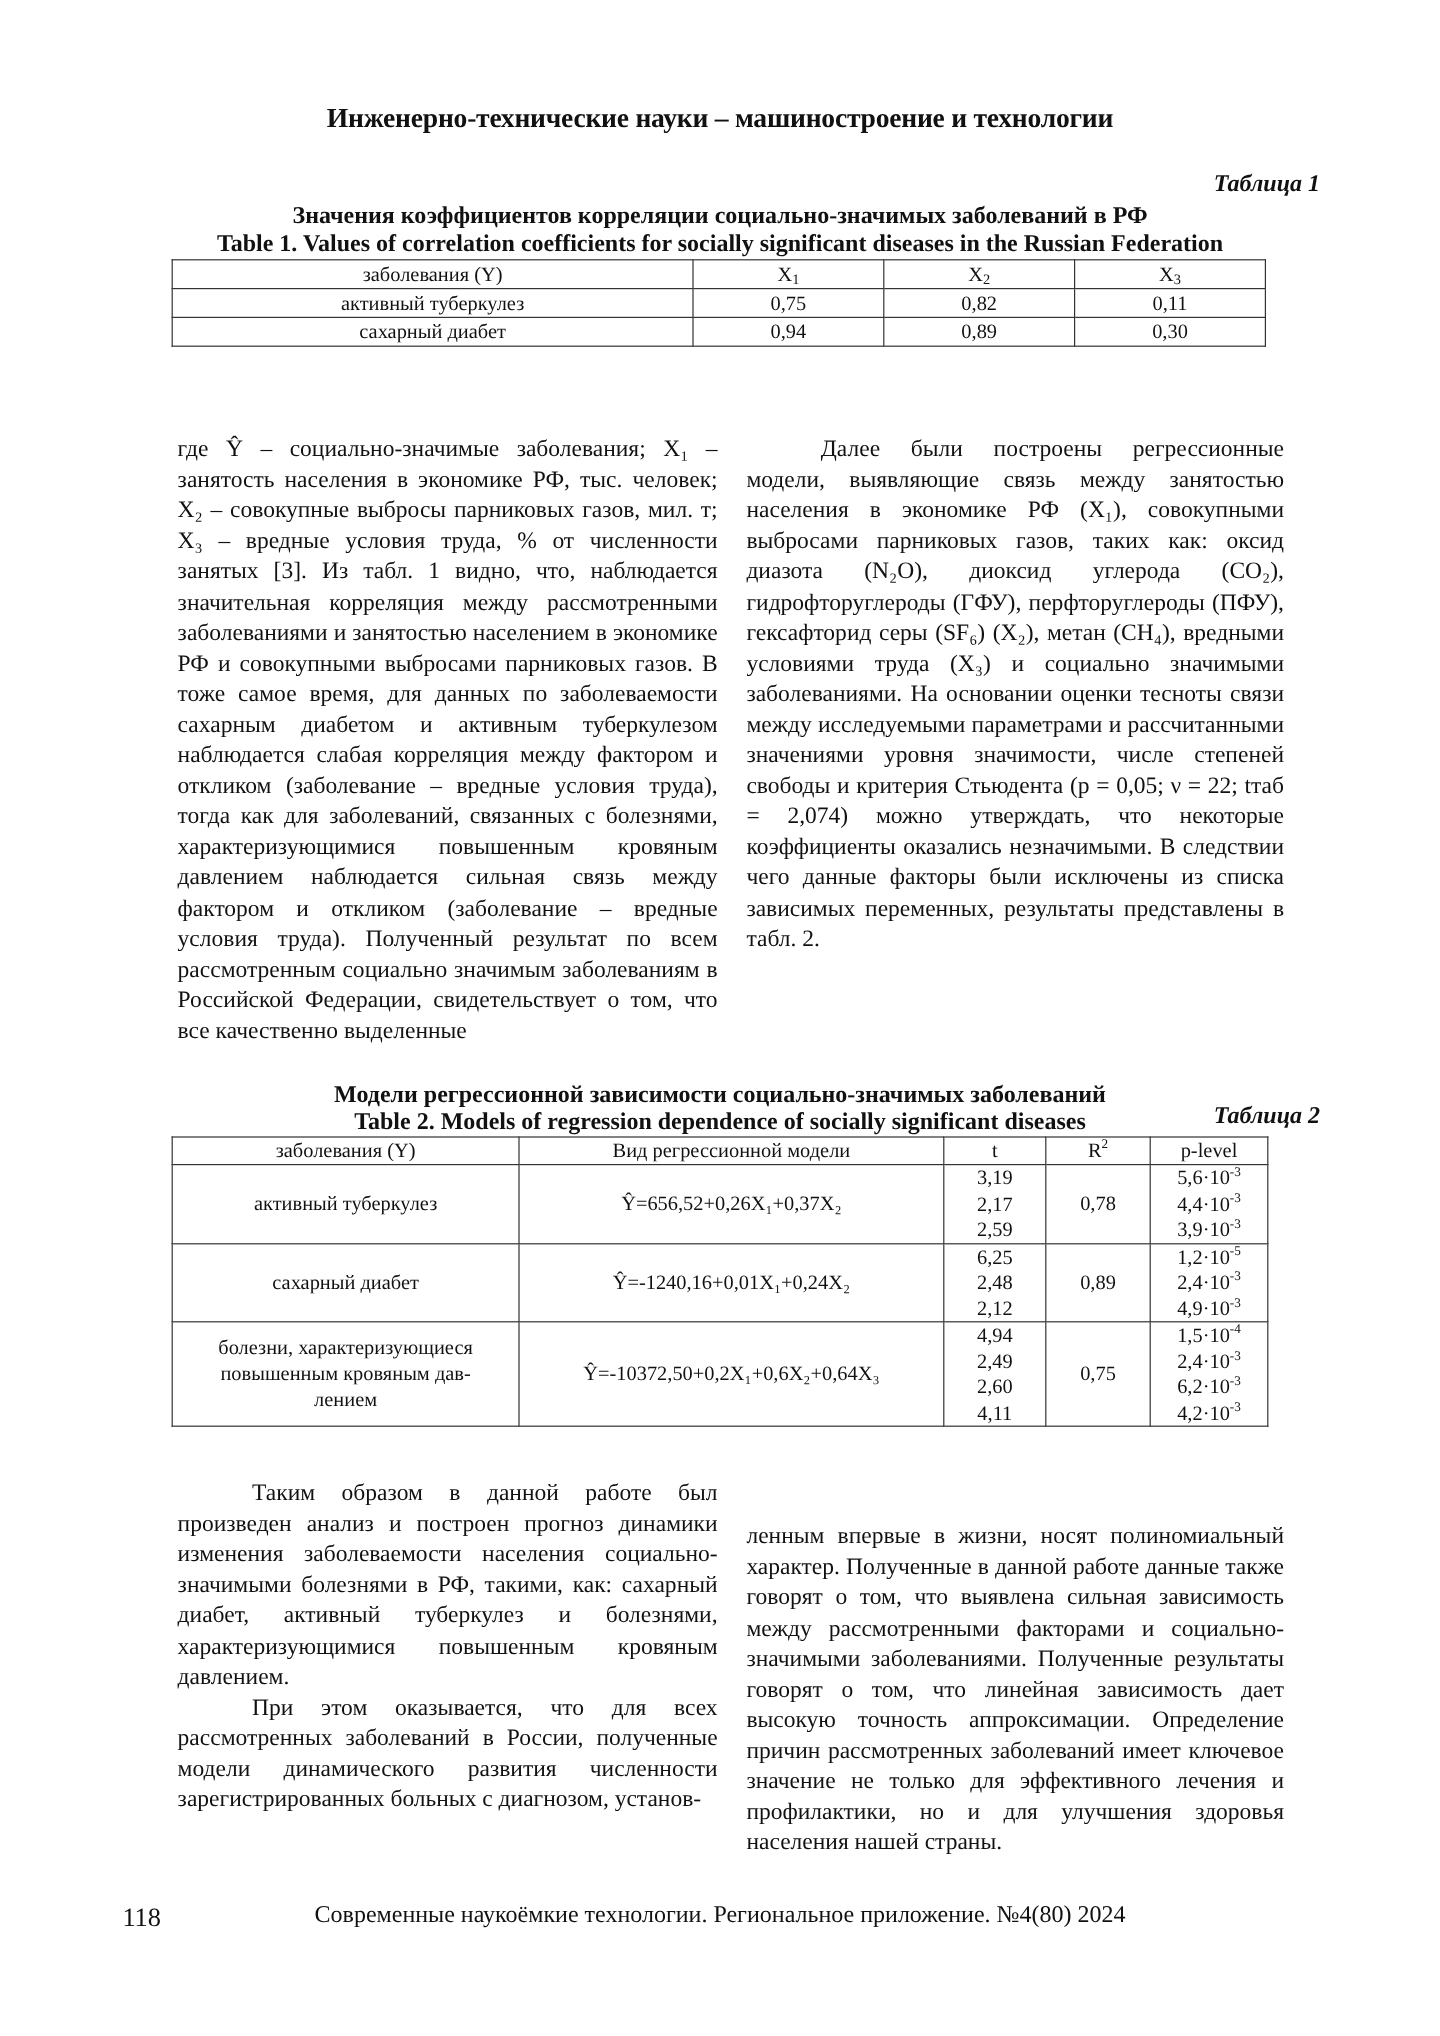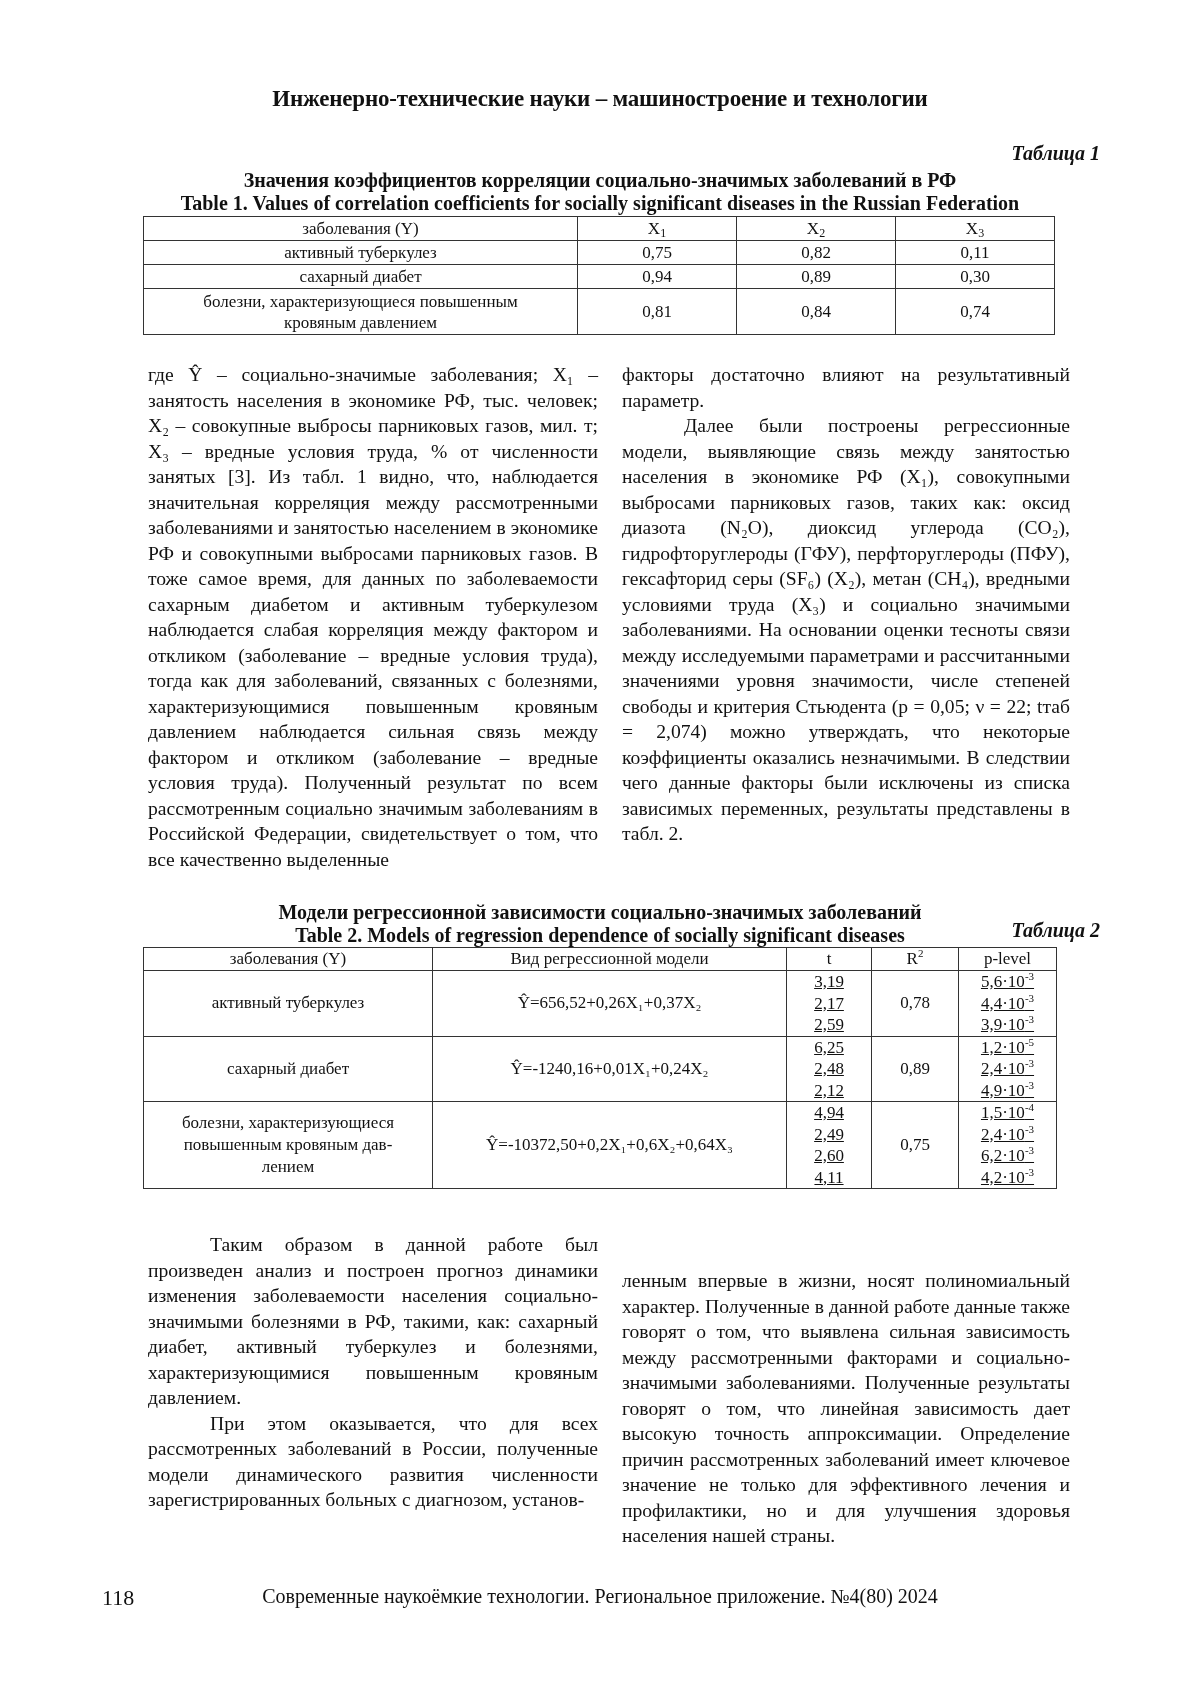--- a/index.html
+++ b/index.html
@@ -11,21 +11,21 @@
   .tbl-label { right: 100px; font-weight: bold; font-style: italic; font-size: 20px; }
   .tbl-caption { left: 0; width: 1200px; text-align: center; font-weight: bold; font-size: 20px; line-height: 23px; }
   table { border-collapse: collapse; font-size: 17px; position: absolute; }
   td, th { border: 1.5px solid #333; text-align: center; font-weight: normal; padding: 0 4px; }
   #t1 { left: 143px; top: 216px; width: 912px; }
   #t1 td, #t1 th { height: 23px; line-height: 21px; }
   #t1 .tall { height: 45px; line-height: 21px; }
   #t2 { left: 143px; top: 947px; width: 914px; line-height: 22px; }
   #t2 th { height: 22px; }
   #t2 td.multi { padding: 0; }
-  #t2 td.multi div { line-height: 21.5px; text-decoration: underline; }
+  #t2 td.multi div { line-height: 21.5px; }
   .col { top: 362px; width: 450px; font-size: 19.6px; line-height: 25.5px; text-align: justify; }
   .col p { margin: 0; }
   .indent { text-indent: 62px; }
   .left { left: 112px; margin-left: 36px; }
   .right { left: 622px; width: 448px; }
   sub { font-size: 12px; vertical-align: -3px; line-height: 0; }
   sup { font-size: 11px; vertical-align: 7px; line-height: 0; }
   .footer { top: 1585px; font-size: 20px; }
   .pageno { left: 102px; font-size: 22px; }
   .journal { left: 0; width: 1200px; text-align: center; }
@@ -52,37 +52,27 @@
     <td>0,75</td>
     <td>0,82</td>
     <td>0,11</td>
   </tr>
   <tr>
     <td>сахарный диабет</td>
     <td>0,94</td>
     <td>0,89</td>
     <td>0,30</td>
   </tr>
-  <tr>
-    <td class="tall">
-      <div>болезни, характеризующиеся повышенным</div>
-      <div>кровяным давлением</div>
-    </td>
-    <td>0,81</td>
-    <td>0,84</td>
-    <td>0,74</td>
-  </tr>
 </tbody>
   </table>
 
 <div class="abs col left">
   <p>где Ŷ – социально-значимые заболевания; X₁ – занятость населения в экономике РФ, тыс. человек; X₂ – совокупные выбросы парниковых газов, мил. т; X₃ – вредные условия труда, % от численности занятых [3]. Из табл. 1 видно, что, наблюдается значительная корреляция между рассмотренными заболеваниями и занятостью населением в экономике РФ и совокупными выбросами парниковых газов. В тоже самое время, для данных по заболеваемости сахарным диабетом и активным туберкулезом наблюдается слабая корреляция между фактором и откликом (заболевание – вредные условия труда), тогда как для заболеваний, связанных с болезнями, характеризующимися повышенным кровяным давлением наблюдается сильная связь между фактором и откликом (заболевание – вредные условия труда). Полученный результат по всем рассмотренным социально значимым заболеваниям в Российской Федерации, свидетельствует о том, что все качественно выделенные</p>
 </div>
 <div class="abs col right">
-  <p>факторы достаточно влияют на результативный параметр.</p>
   <p class="indent">Далее были построены регрессионные модели, выявляющие связь между занятостью населения в экономике РФ (X₁), совокупными выбросами парниковых газов, таких как: оксид диазота (N₂O), диоксид углерода (CO₂), гидрофторуглероды (ГФУ), перфторуглероды (ПФУ), гексафторид серы (SF₆) (X₂), метан (CH₄), вредными условиями труда (X₃) и социально значимыми заболеваниями. На основании оценки тесноты связи между исследуемыми параметрами и рассчитанными значениями уровня значимости, числе степеней свободы и критерия Стьюдента (p = 0,05; ν = 22; tтаб = 2,074) можно утверждать, что некоторые коэффициенты оказались незначимыми. В следствии чего данные факторы были исключены из списка зависимых переменных, результаты представлены в табл. 2.</p>
 </div>
 
 <div class="abs tbl-label" style="top:919px;">Таблица 2</div>
 <div class="abs tbl-caption" style="top:901px;">Модели регрессионной зависимости социально-значимых заболеваний</div>
 <div class="abs tbl-caption" style="top:924px;">Table 2. Models of regression dependence of socially significant diseases</div>
 
 <table id="t2">
   <tbody>
       <tr>

